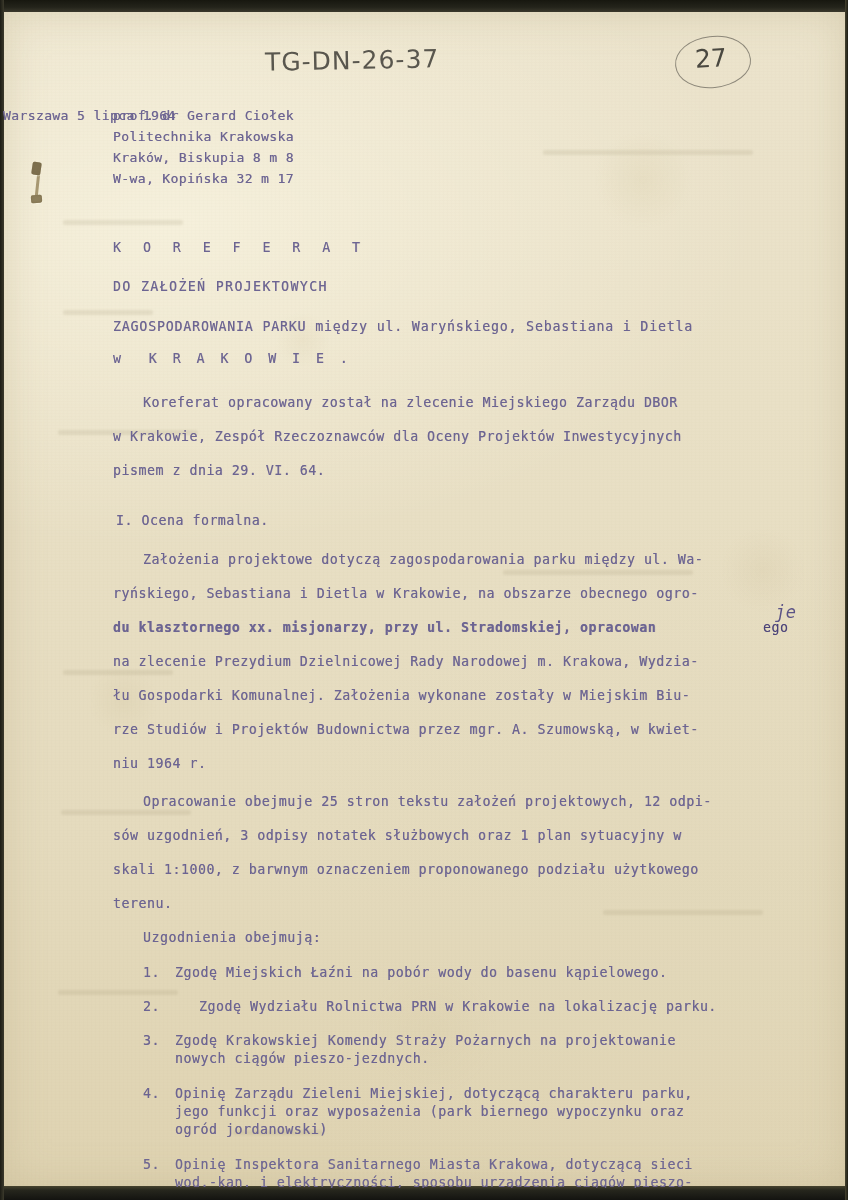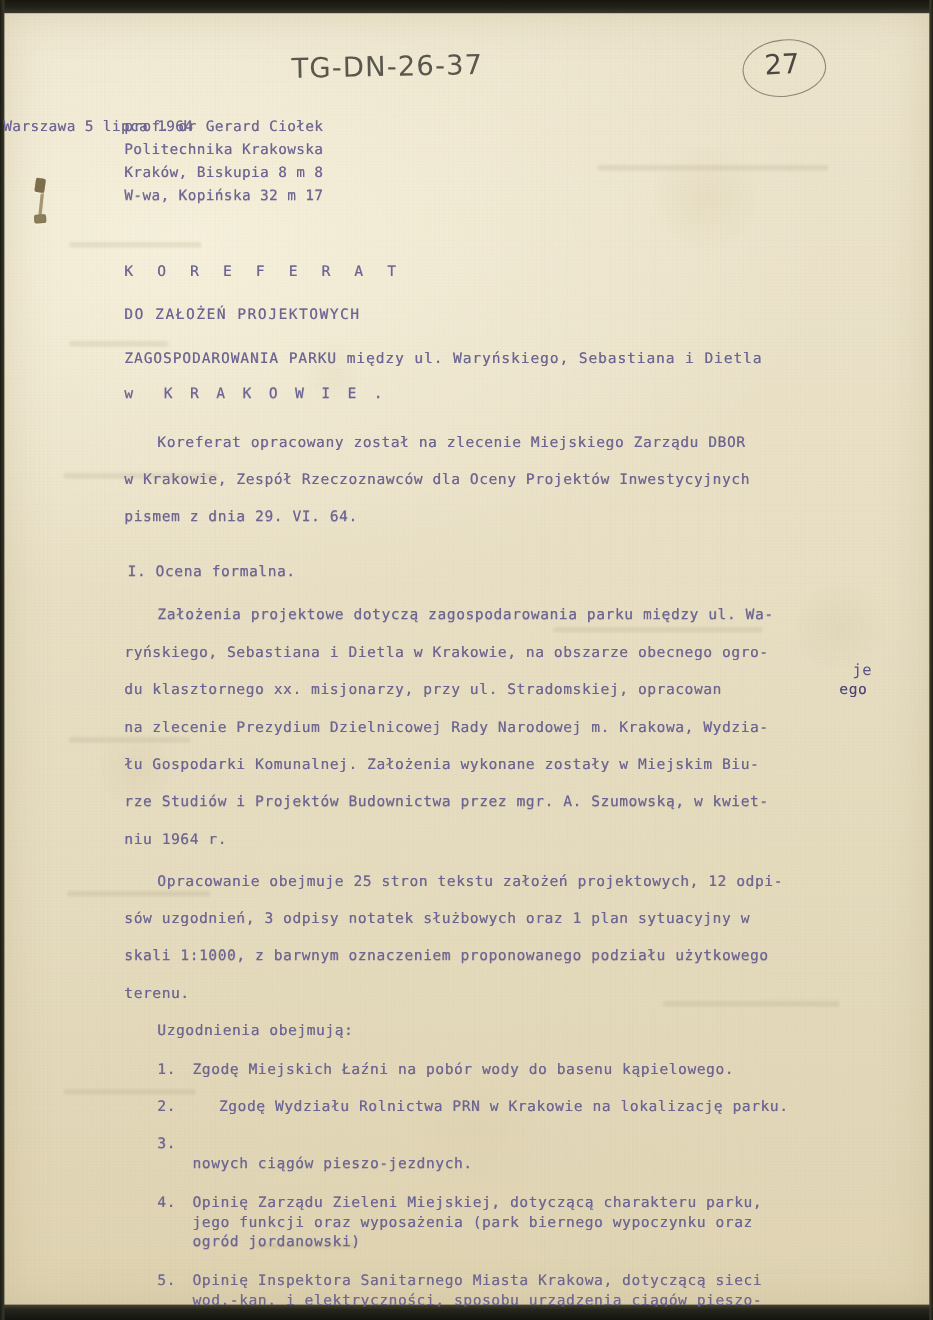--- a/index.html
+++ b/index.html
@@ -191,23 +191,24 @@
   .dateline { left: auto !important; }
   .spaced { letter-spacing: 5.5px; }
   .spaced-wide { letter-spacing: 7px; }
 
   .overstrike {
     color: #4b4378;
     text-shadow: 0.5px 0 0 #4b4378, -0.4px 0 0 rgba(75,67,120,0.7);
   }
   .superscript {
     position: absolute;
-    font-size: 14px;
+    font-size: 17px;
     color: #5b5386;
     letter-spacing: 0.4px;
+    font-style: italic;
   }
 
   
   .cutoff { opacity: 0.97; }
 </style>
 </head>
 <body>
 
 <div id="scan">
 
@@ -260,21 +261,21 @@
       <div class="ln" style="top:385px; left:140px;">Koreferat opracowany został na zlecenie Miejskiego Zarządu DBOR</div>
       <div class="ln" style="top:419px;">w Krakowie, Zespół Rzeczoznawców dla Oceny Projektów Inwestycyjnych</div>
       <div class="ln" style="top:453px;">pismem z dnia 29. VI. 64.</div>
 
       
       <div class="ln" style="top:503px; left:113px;">I. Ocena formalna.</div>
 
       
       <div class="ln" style="top:576px;">ryńskiego, Sebastiana i Dietla w Krakowie, na obszarze obecnego ogro-</div>
       <div class="ln" style="top:542px; left:140px;">Założenia projektowe dotyczą zagospodarowania parku między ul. Wa-</div>
-      <div class="ln" style="top:610px;">du klasztornego xx. misjonarzy, przy ul. Stradomskiej, opracowan</div>
+      <div class="ln" style="top:610px;font-weight:bold;">du klasztornego xx. misjonarzy, przy ul. Stradomskiej, opracowan</div>
       <span class="superscript" style="top:592px; left:772px;">je</span>
       <span class="ln overstrike" style="top:610px; left:760px;text-align:right;">ego</span>
       <div class="ln" style="top:644px;">na zlecenie Prezydium Dzielnicowej Rady Narodowej m. Krakowa, Wydzia-</div>
       <div class="ln" style="top:678px;">łu Gospodarki Komunalnej. Założenia wykonane zostały w Miejskim Biu-</div>
       <div class="ln" style="top:712px;">rze Studiów i Projektów Budownictwa przez mgr. A. Szumowską, w kwiet-</div>
       <div class="ln" style="top:746px;">niu 1964 r.</div>
 
       
       <div class="ln" style="top:784px; left:140px;">Opracowanie obejmuje 25 stron tekstu założeń projektowych, 12 odpi-</div>
       <div class="ln" style="top:818px;">sów uzgodnień, 3 odpisy notatek służbowych oraz 1 plan sytuacyjny w</div>
@@ -287,20 +288,21 @@
       
       <div class="ln" style="top:955px; left:140px;">1.</div>
       <div class="ln" style="top:955px; left:172px;">Zgodę Miejskich Łaźni na pobór wody do basenu kąpielowego.</div>
 
       
       <div class="ln" style="top:989px; left:140px;">2.</div>
       <div class="ln" style="top:989px; left:172px;margin-left:24px;">Zgodę Wydziału Rolnictwa PRN w Krakowie na lokalizację parku.</div>
 
       
       <div class="ln" style="top:1023px; left:140px;">3.</div>
+      <div class="ln" style="top:1023px; left:172px;">Zgodę Krakowskiej Komendy Straży Pożarnych na projektowanie</div>
       <div class="ln" style="top:1041px; left:172px;">nowych ciągów pieszo-jezdnych.</div>
 
       
       <div class="ln" style="top:1076px; left:140px;">4.</div>
       <div class="ln" style="top:1076px; left:172px;">Opinię Zarządu Zieleni Miejskiej, dotyczącą charakteru parku,</div>
       <div class="ln" style="top:1094px; left:172px;">jego funkcji oraz wyposażenia (park biernego wypoczynku oraz</div>
       <div class="ln" style="top:1112px; left:172px;">ogród jordanowski)</div>
 
       
       <div class="ln cutoff" style="top:1147px; left:140px;">5.</div>

